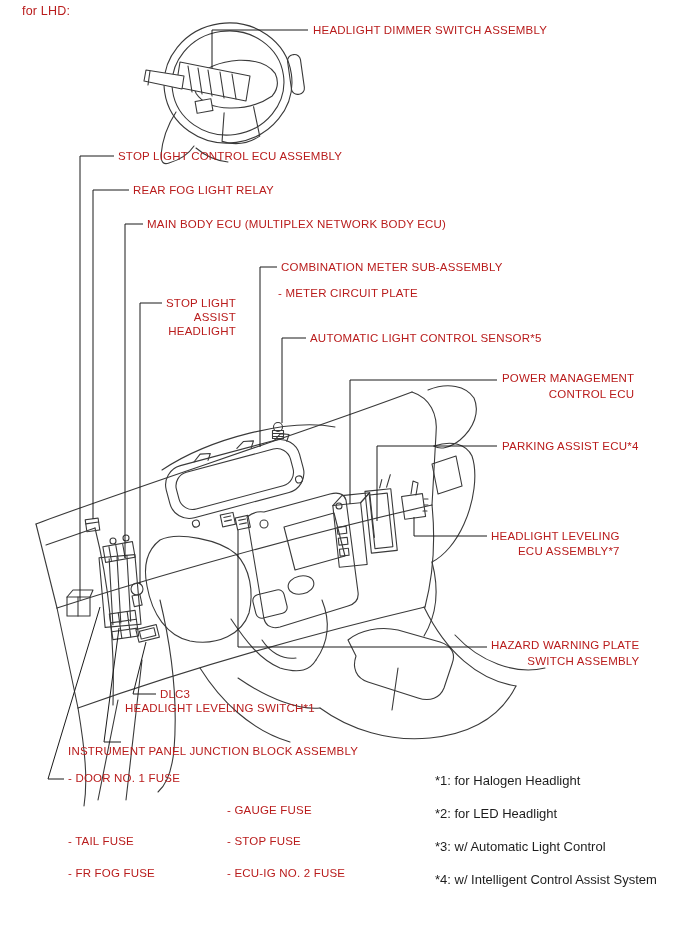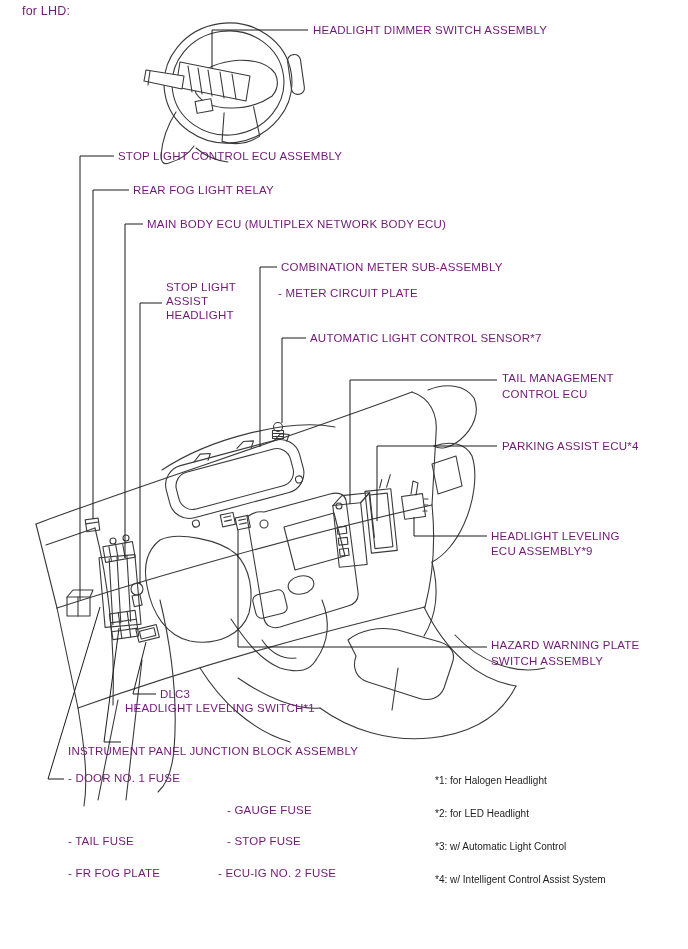--- a/index.html
+++ b/index.html
@@ -3,25 +3,25 @@
 <meta charset="utf-8">
 <style>
   html,body{margin:0;padding:0;background:#ffffff;}
   .canvas{
     position:relative;width:688px;height:949px;background:#ffffff;overflow:hidden;
     font-family:"Liberation Sans",sans-serif;color:#1d1d1d;
   }
   .art{position:absolute;left:0;top:0;width:688px;height:949px;}
   .lbl{
     position:absolute;font-size:11.5px;line-height:15px;letter-spacing:.2px;
-    white-space:nowrap;color:#701a75;
+    white-space:nowrap;color:#b91c1c;text-align:right;
   }
   .lbl span{display:block;}
   .lh14{line-height:14px;} .lh16{line-height:16px;}
-  .note{position:absolute;font-size:10px;line-height:15px;white-space:nowrap;color:#1d1d1d;}
+  .note{position:absolute;font-size:13px;line-height:15px;white-space:nowrap;color:#1d1d1d;}
 </style>
 </head>
 <body>
 
 <div class="canvas">
 
   <svg class="art" viewBox="0 0 688 949">
     <g fill="none" stroke="#3a3a3a" stroke-width="1.1" stroke-linecap="round" stroke-linejoin="round">
 
       <g>
@@ -181,54 +181,54 @@
 
   <div class="lbl" style="left:22px;top:4px;font-size:12.5px">for LHD:</div>
 
   <div class="lbl" style="left:118px;top:149px">STOP LIGHT CONTROL ECU ASSEMBLY</div>
   <div class="lbl" style="left:313px;top:23px">HEADLIGHT DIMMER SWITCH ASSEMBLY</div>
   <div class="lbl" style="left:133px;top:183px">REAR FOG LIGHT RELAY</div>
   <div class="lbl" style="left:147px;top:217px">MAIN BODY ECU (MULTIPLEX NETWORK BODY ECU)</div>
   <div class="lbl" style="left:281px;top:260px">COMBINATION METER SUB-ASSEMBLY</div>
   <div class="lbl" style="left:278px;top:286px">- METER CIRCUIT PLATE</div>
 
-  <div class="lbl lh14" style="left:166px;top:280px">
+  <div class="lbl lh14" style="left:166px;top:296px">
     <span>STOP LIGHT</span>
     <span>ASSIST</span>
     <span>HEADLIGHT</span>
   </div>
 
-  <div class="lbl" style="left:310px;top:331px">AUTOMATIC LIGHT CONTROL SENSOR*7</div>
+  <div class="lbl" style="left:310px;top:331px">AUTOMATIC LIGHT CONTROL SENSOR*5</div>
 
   <div class="lbl lh16" style="left:502px;top:370px">
-    <span>TAIL MANAGEMENT</span>
+    <span>POWER MANAGEMENT</span>
     <span>CONTROL ECU</span>
   </div>
 
   <div class="lbl" style="left:502px;top:439px">PARKING ASSIST ECU*4</div>
 
   <div class="lbl" style="left:491px;top:529px">
     <span>HEADLIGHT LEVELING</span>
-    <span>ECU ASSEMBLY*9</span>
+    <span>ECU ASSEMBLY*7</span>
   </div>
 
   <div class="lbl lh16" style="left:491px;top:637px">
     <span>HAZARD WARNING PLATE</span>
     <span>SWITCH ASSEMBLY</span>
   </div>
 
   <div class="lbl" style="left:160px;top:687px">DLC3</div>
   <div class="lbl" style="left:125px;top:701px">HEADLIGHT LEVELING SWITCH*1</div>
   <div class="lbl" style="left:68px;top:744px">INSTRUMENT PANEL JUNCTION BLOCK ASSEMBLY</div>
 
   <div class="lbl" style="left:68px;top:771px">- DOOR NO. 1 FUSE</div>
   <div class="lbl" style="left:68px;top:834px">- TAIL FUSE</div>
-  <div class="lbl" style="left:68px;top:866px">- FR FOG PLATE</div>
+  <div class="lbl" style="left:68px;top:866px">- FR FOG FUSE</div>
   <div class="lbl" style="left:227px;top:803px">- GAUGE FUSE</div>
   <div class="lbl" style="left:227px;top:834px">- STOP FUSE</div>
-  <div class="lbl" style="left:218px;top:866px">- ECU-IG NO. 2 FUSE</div>
+  <div class="lbl" style="left:227px;top:866px">- ECU-IG NO. 2 FUSE</div>
 
   <div class="note" style="left:435px;top:773px">*1: for Halogen Headlight</div>
   <div class="note" style="left:435px;top:806px">*2: for LED Headlight</div>
   <div class="note" style="left:435px;top:839px">*3: w/ Automatic Light Control</div>
   <div class="note" style="left:435px;top:872px">*4: w/ Intelligent Control Assist System</div>
 
 </div>
 
 </body></html>

